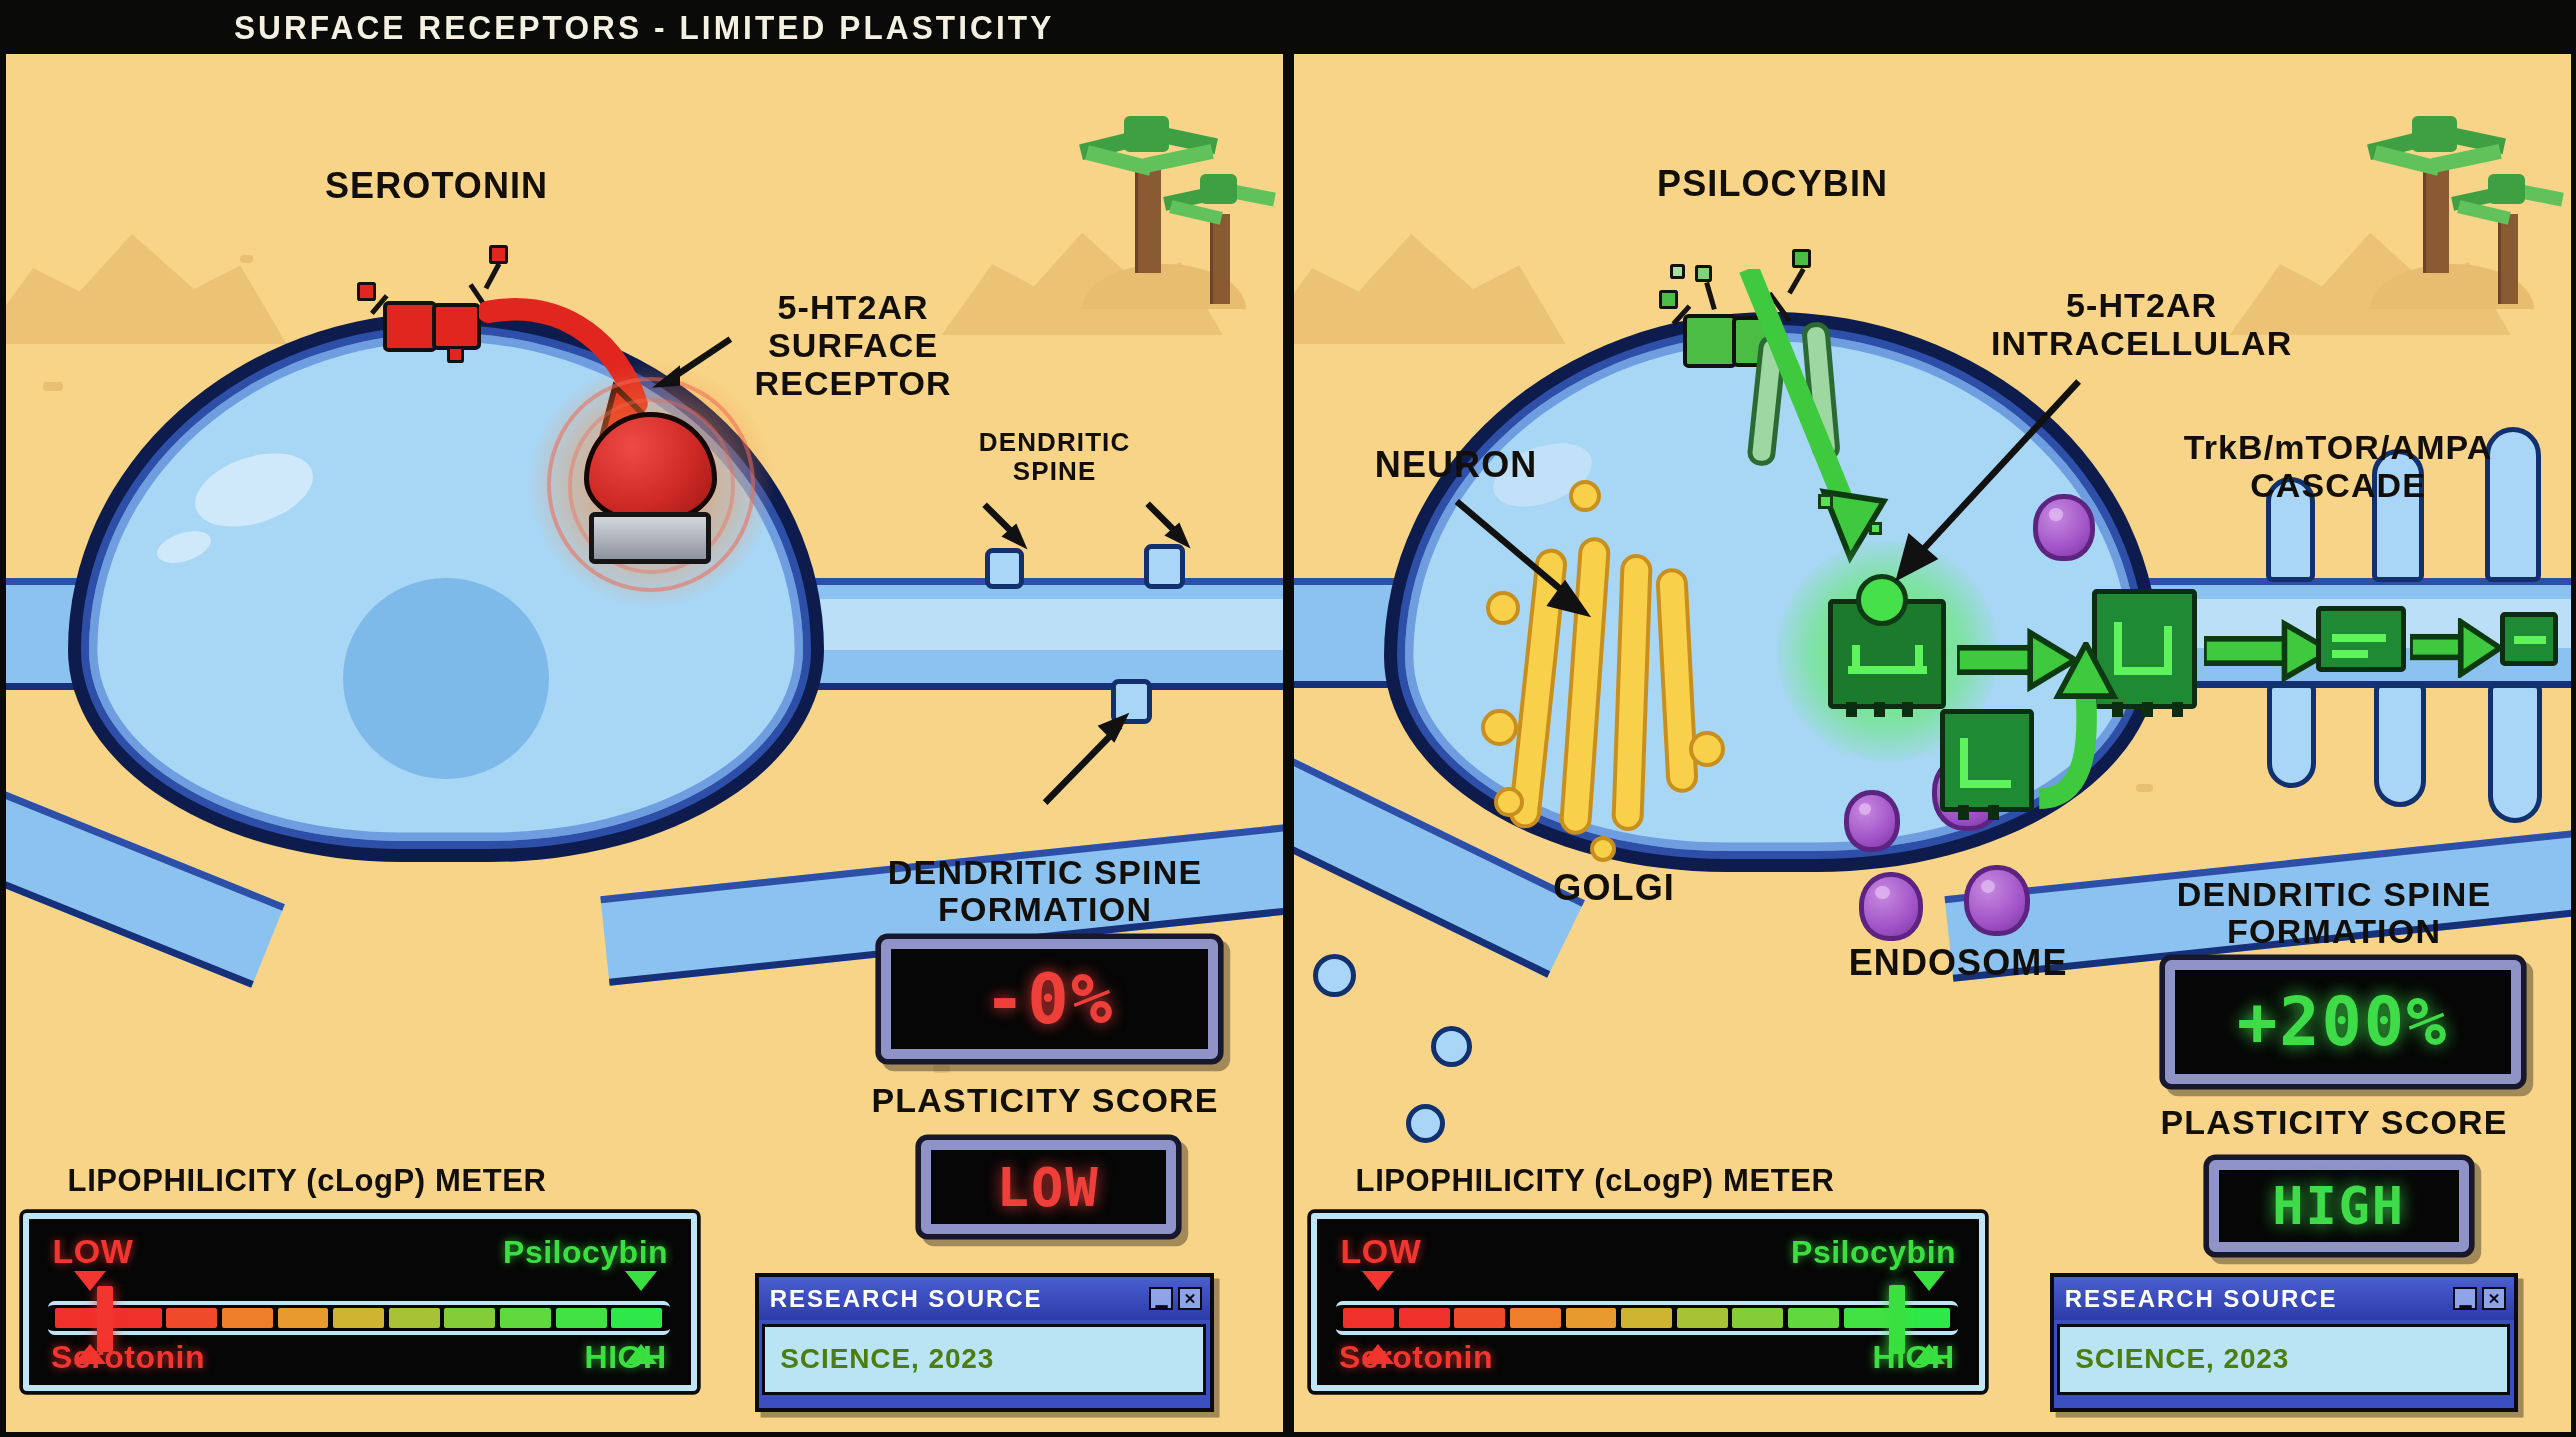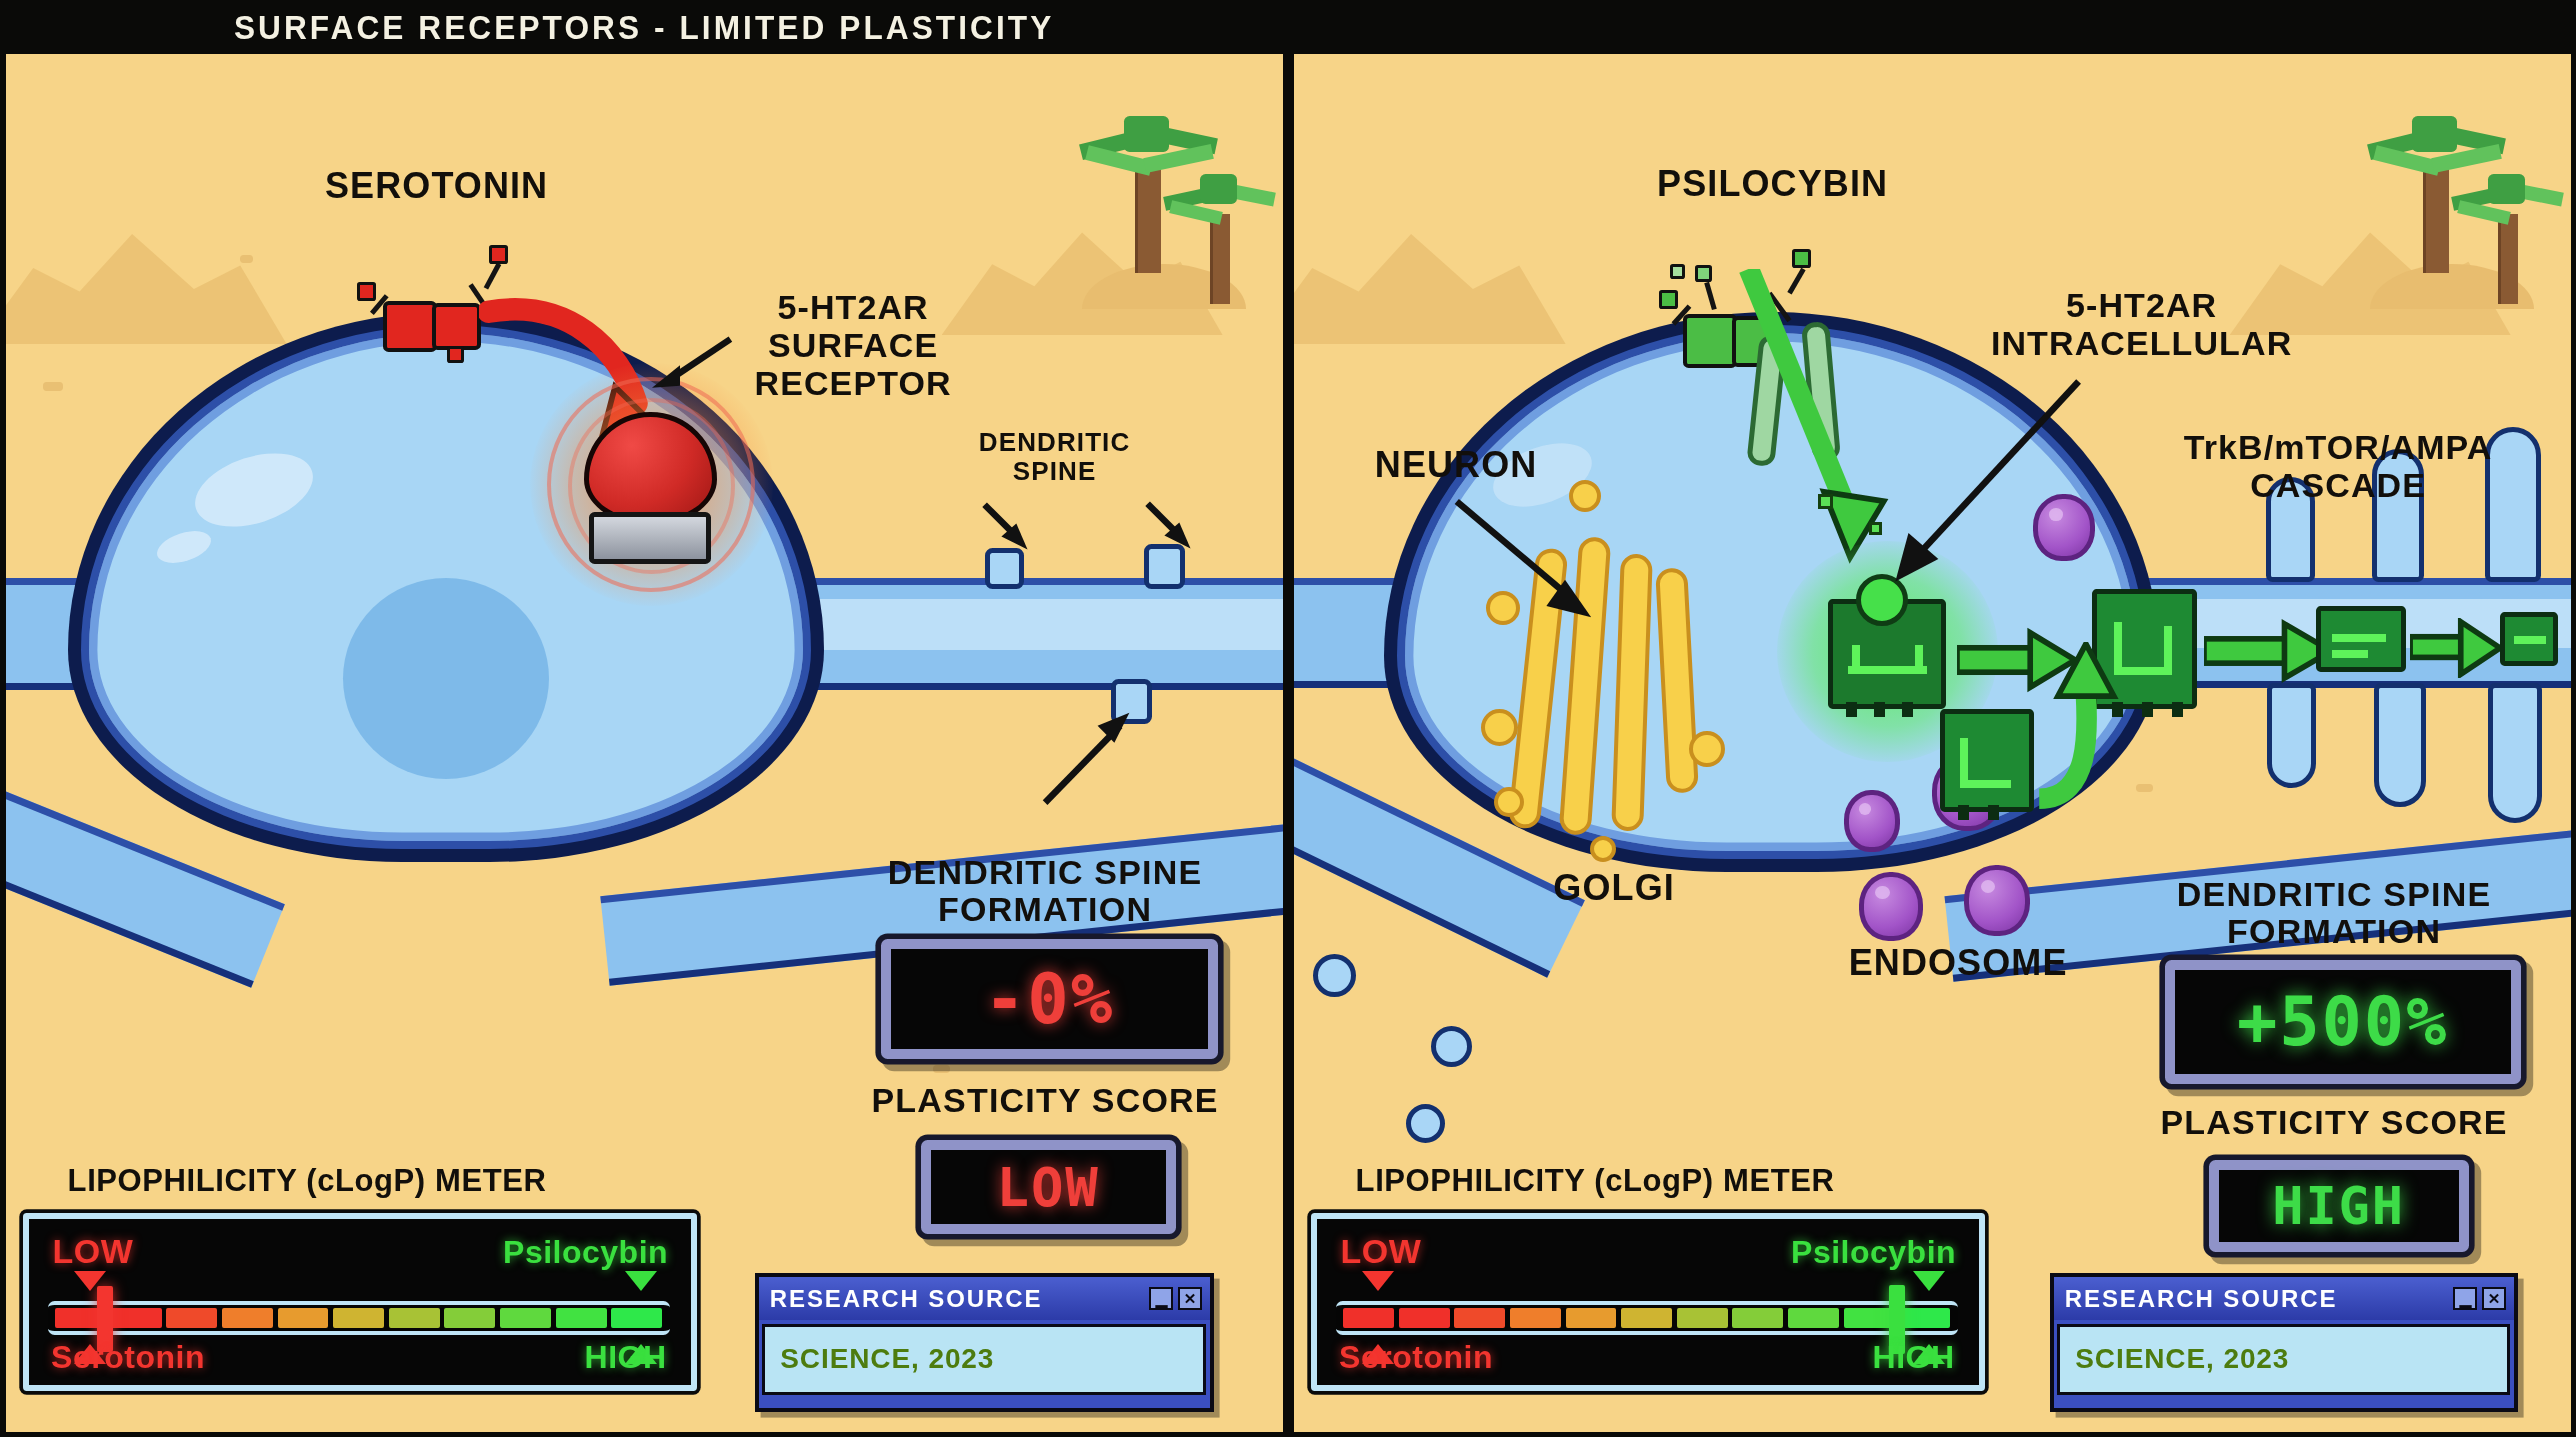--- a/index.html
+++ b/index.html
@@ -522,21 +522,21 @@
       </svg>
 
       <div class="callout" style="left:208px;top:814px;width:225px;font-size:36px;">GOLGI</div>
       <div class="callout" style="left:524px;top:889px;width:281px;font-size:36px;">ENDOSOME</div>
       <div class="callout" style="left:848px;top:374px;width:393px;font-size:34px;">TrkB/mTOR/AMPA
 CASCADE</div>
 
       <div class="readout-label" style="left:811px;top:822px;width:459px;font-size:34px;">DENDRITIC SPINE
 FORMATION</div>
       <div class="readout" style="left:871px;top:906px;width:356px;height:124px;">
-        <div class="value val-green" style="font-size:67px;">+500%</div>
+        <div class="value val-green" style="font-size:67px;">+200%</div>
       </div>
 
       <div class="readout-label" style="left:811px;top:1050px;width:459px;font-size:34px;">PLASTICITY SCORE</div>
       <div class="readout" style="left:915px;top:1106px;width:260px;height:92px;">
         <div class="value val-green" style="font-size:52px;">HIGH</div>
       </div>
 
       <div class="meter-title" style="left:62px;top:1109px;font-size:31px;">LIPOPHILICITY (cLogP) METER</div>
       <div class="meter-box" style="left:17px;top:1159px;width:674px;height:178px;">
         <div class="meter-low" style="left:24px;top:13px;font-size:34px;">LOW</div>

